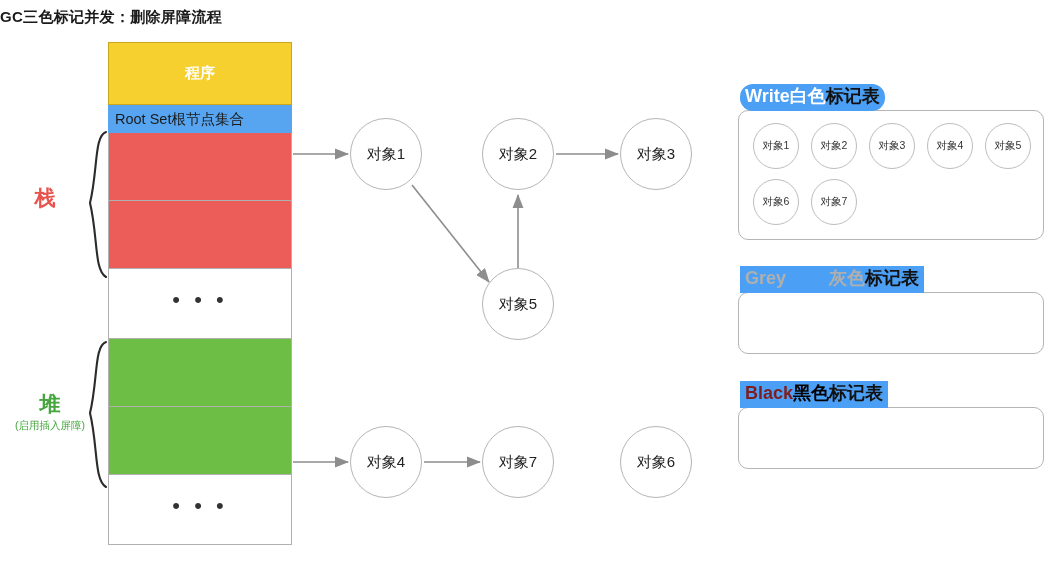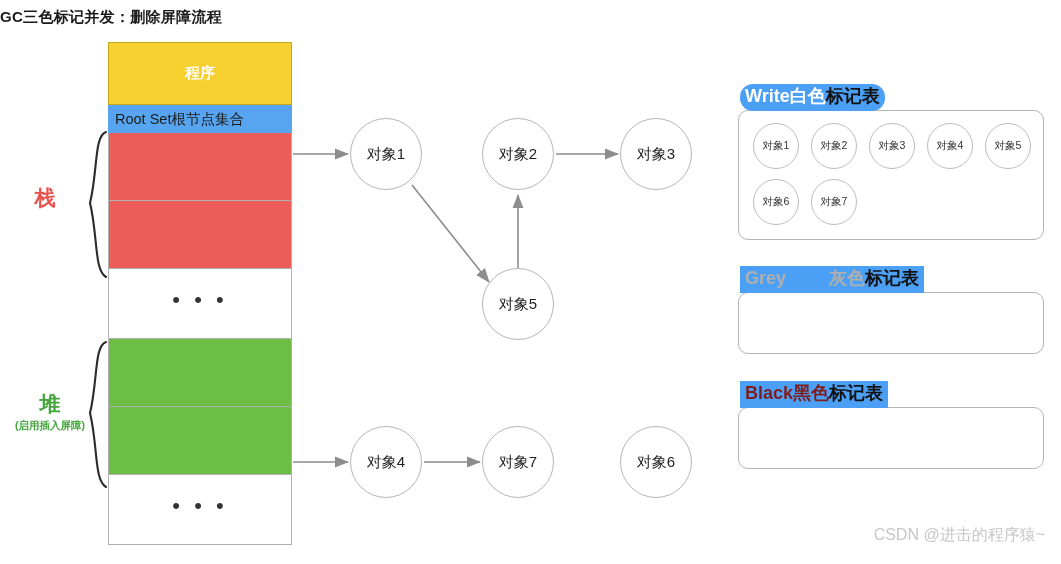--- a/index.html
+++ b/index.html
@@ -43,21 +43,21 @@
   .brace {
     position:absolute; font-size:0; color:#333;
   }
   .brace svg { display:block; }
   .side-label {
     position:absolute; text-align:center; font-weight:bold;
     font-family:"Liberation Sans","DejaVu Sans",sans-serif;
   }
   .side-label.stack { left:14px; top:184px; width:62px; font-size:21px; color:#E8534E; }
   .side-label.heap  { left:2px;  top:390px; width:96px; font-size:21px; color:#44A63C; }
-  .side-label .sub  { display:block; font-size:10.5px; margin-top:1px; color:#44A63C; font-weight:bold; }
+  .side-label .sub  { display:block; font-size:10.5px; margin-top:1px; color:#44A63C; font-weight:normal; }
 
   
   .node {
     position:absolute; width:72px; height:72px; border-radius:50%;
     border:1px solid #b5b5b5; background:#ffffff;
     display:flex; align-items:center; justify-content:center;
     font-size:15px; color:#222;
   }
   .edge { position:absolute; pointer-events:none; }
 
@@ -67,21 +67,21 @@
     position:absolute; z-index:2; left:8px;
     background:#4BA0F5; padding:1px 5px 2px 5px;
     font-size:18px; font-weight:bold; white-space:nowrap;
     line-height:1.32;
   }
   .t-en-white { color:#ffffff; }
   .t-en-grey  { color:#AFAFAF; }
   .t-en-black { color:#7f1d1d; }
   .t-cn-white { color:#ffffff; font-weight:bold; }
   .t-cn-grey  { color:#AFAFAF; font-weight:bold;margin-left:43px; }
-  .t-cn-black { color:#7f1d1d; font-weight:bold; }
+  .t-cn-black { color:#000000; font-weight:bold; }
   .t-suffix   { color:#111111; font-weight:bold; }
   .panel-body {
     position:absolute; border:1px solid #b5b5b5; border-radius:10px;
     background:#ffffff;
   }
   .chips { padding:12px 10px 8px 14px; display:flex; flex-wrap:wrap; gap:10px 12px; }
   .chip {
     width:46px; height:46px; border-radius:50%; border:1px solid #bdbdbd;
     background:#fff; display:flex; align-items:center; justify-content:center;
     font-size:10.5px; color:#333;
@@ -185,15 +185,14 @@
     <div class="panel-body" style="left:738px; top:292px; width:306px; height:62px;"></div>
   </div>
 
   <div class="panel">
     <div class="panel-title" style="left:740px; top:381px;">
       <span class="t-en-black">Black</span><span class="t-cn-black">黑色</span><span class="t-suffix">标记表</span>
     </div>
     <div class="panel-body" style="left:738px; top:407px; width:306px; height:62px;"></div>
   </div>
 
-  <div class="watermark">CSDN @进击的程序猿~</div>
 
 </div>
 
 </body></html>

